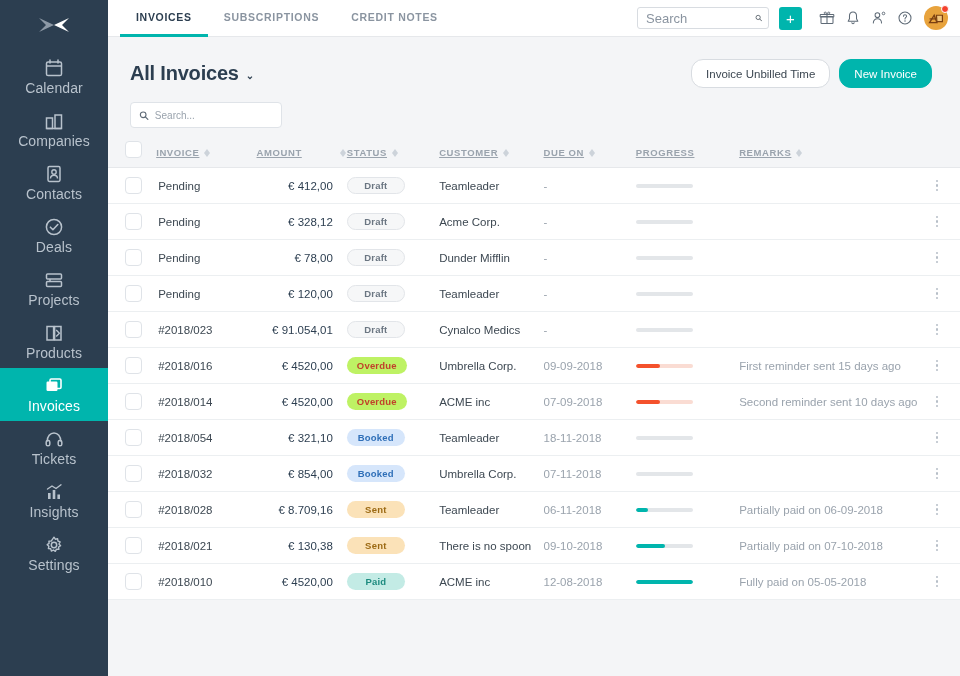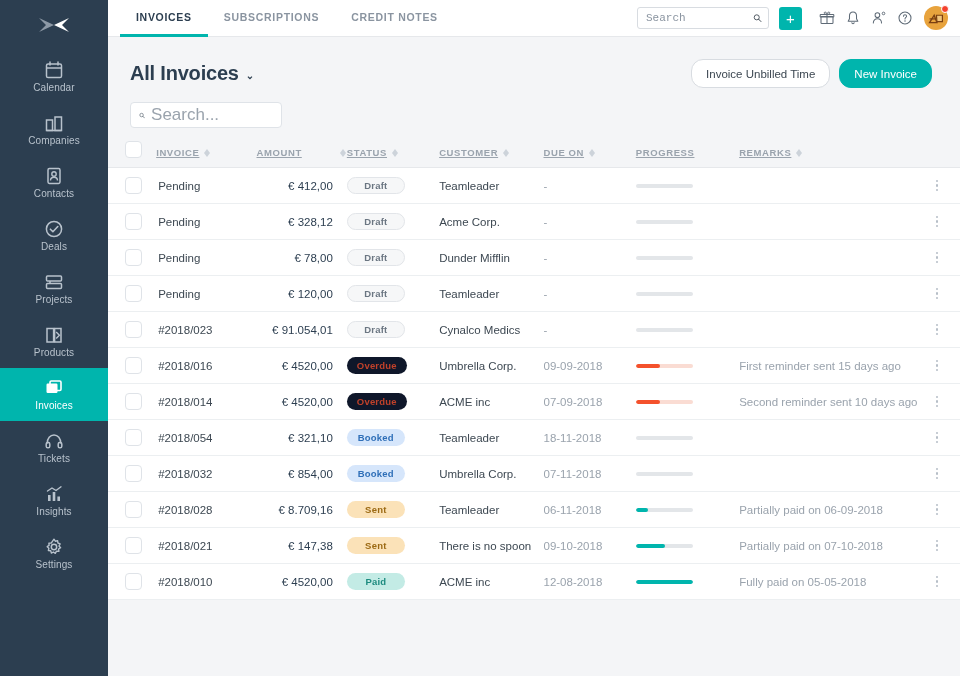--- a/index.html
+++ b/index.html
@@ -30,21 +30,21 @@
     display: flex; flex-direction: column;
     align-items: center; justify-content: center;
     gap: 3px;
     color: #b8c2cc;
     cursor: pointer;
     user-select: none;
   }
   .nav-item.active { background: #00b5ad; color: #ffffff; }
   .nav-icon { width: 20px; height: 20px; display:block; }
   .nav-icon svg { display: block; width: 20px; height: 20px; }
-  .nav-label { font-size: 10px; letter-spacing: .1px; line-height: 1; }
+  .nav-label { font-size: 14px; letter-spacing: .1px; line-height: 1; }
 
   
   .main { flex: 1 1 auto; height: 676px; display: flex; flex-direction: column; background: #f4f5f7; }
 
   
   .topbar {
     height: 37px; background: #ffffff;
     border-bottom: 1px solid #e6e8eb;
     display: flex; align-items: stretch;
     padding: 0 12px 0 0;
@@ -68,22 +68,22 @@
   .top-search {
     width: 132px; height: 22px;
     border: 1px solid #d8dce1; border-radius: 3px;
     display: flex; align-items: center;
     padding: 0 6px 0 8px;
     background: #fff;
     margin-right: 10px;
   }
   .top-search input {
     border: none; outline: none; flex: 1 1 auto;
-    font-size: 11px; color: #3d4852;
-    font-family: Liberation Mono, monospace;
+    font-size: 13px; color: #3d4852;
+    font-family: Liberation Sans, sans-serif;
     background: transparent;
     min-width: 0;
   }
   .top-search input::placeholder { color: #8a94a0; }
   .plus-btn {
     width: 23px; height: 23px; border-radius: 3px;
     background: #00b5ad; color: #fff;
     display: flex; align-items: center; justify-content: center;
     font-size: 15px; line-height: 1; cursor: pointer;
     border: none; font-family: "Liberation Sans", sans-serif;
@@ -134,21 +134,21 @@
 
   
   .list-search-row { padding: 14px 22px 0 22px; }
   .list-search {
     width: 152px; height: 26px;
     background: #fff; border: 1px solid #dfe3e8; border-radius: 4px;
     display: flex; align-items: center; padding: 0 8px; gap: 6px;
   }
   .list-search input {
     border: none; outline: none; flex: 1 1 auto; min-width: 0;
-    font-size: 17px; color: #3d4852; background: transparent;
+    font-size: 10px; color: #3d4852; background: transparent;
     font-family: "Liberation Sans", sans-serif;
   }
   .list-search input::placeholder { color: #9aa3ad; }
 
   
   .table-wrap { margin-top: 13px; flex: 1 1 auto; overflow: hidden; }
   table { width: 100%; border-collapse: collapse; table-layout: fixed; }
   thead th {
     text-align: left;
     font-size: 9.5px; font-weight: bold; letter-spacing: .6px;
@@ -194,21 +194,21 @@
     background: #fff; cursor: pointer; display: block;
   }
 
   .badge {
     display: inline-flex; align-items: center; justify-content: center;
     height: 17px; min-width: 58px; padding: 0 10px;
     border-radius: 9px;
     font-size: 9.5px; font-weight: bold; letter-spacing: .2px;
   }
   .badge-draft   { background: #f6f7f8; border: 1px solid #e2e5e9; color: #6b7682; }
-  .badge-overdue { background: #0f172a; color: #c0412a; }
+  .badge-overdue { background: #bef264; color: #c0412a; }
   .badge-booked  { background: #d6e6fb; color: #2f6fb8; }
   .badge-sent    { background: #fbe2b8; color: #9c6a14; }
   .badge-paid    { background: #c3ebe5; color: #1d8b7f; }
 
   .progress { width: 57px; height: 4px; border-radius: 2px; overflow: hidden; }
   .progress .fill { height: 4px; border-radius: 2px; }
 
   .kebab {
     width: 14px; height: 16px; cursor: pointer;
     display: flex; flex-direction: column; align-items: center; justify-content: center; gap: 2px;
@@ -709,21 +709,21 @@
                   <i></i>
                   <i></i>
                 </span>
               </td>
             </tr>
             <tr>
               <td class="c-check" style="padding-left:17px">
                 <span class="checkbox"></span>
               </td>
               <td><span class="cell-pad">#2018/021</span></td>
-              <td class="num"><span>€ 147,38</span></td>
+              <td class="num"><span>€ 130,38</span></td>
               <td><span class="badge badge-sent">Sent</span></td>
               <td><span>There is no spoon</span></td>
               <td class="muted"><span>09-10-2018</span></td>
               <td>
                 <span class="progress" style="display:block;background:#e3e6e9">
                   <span class="fill" style="display:block;width:52%;background:#00b5ad"></span>
                 </span>
               </td>
               <td class="muted"><span>Partially paid on 07-10-2018</span></td>
               <td>

